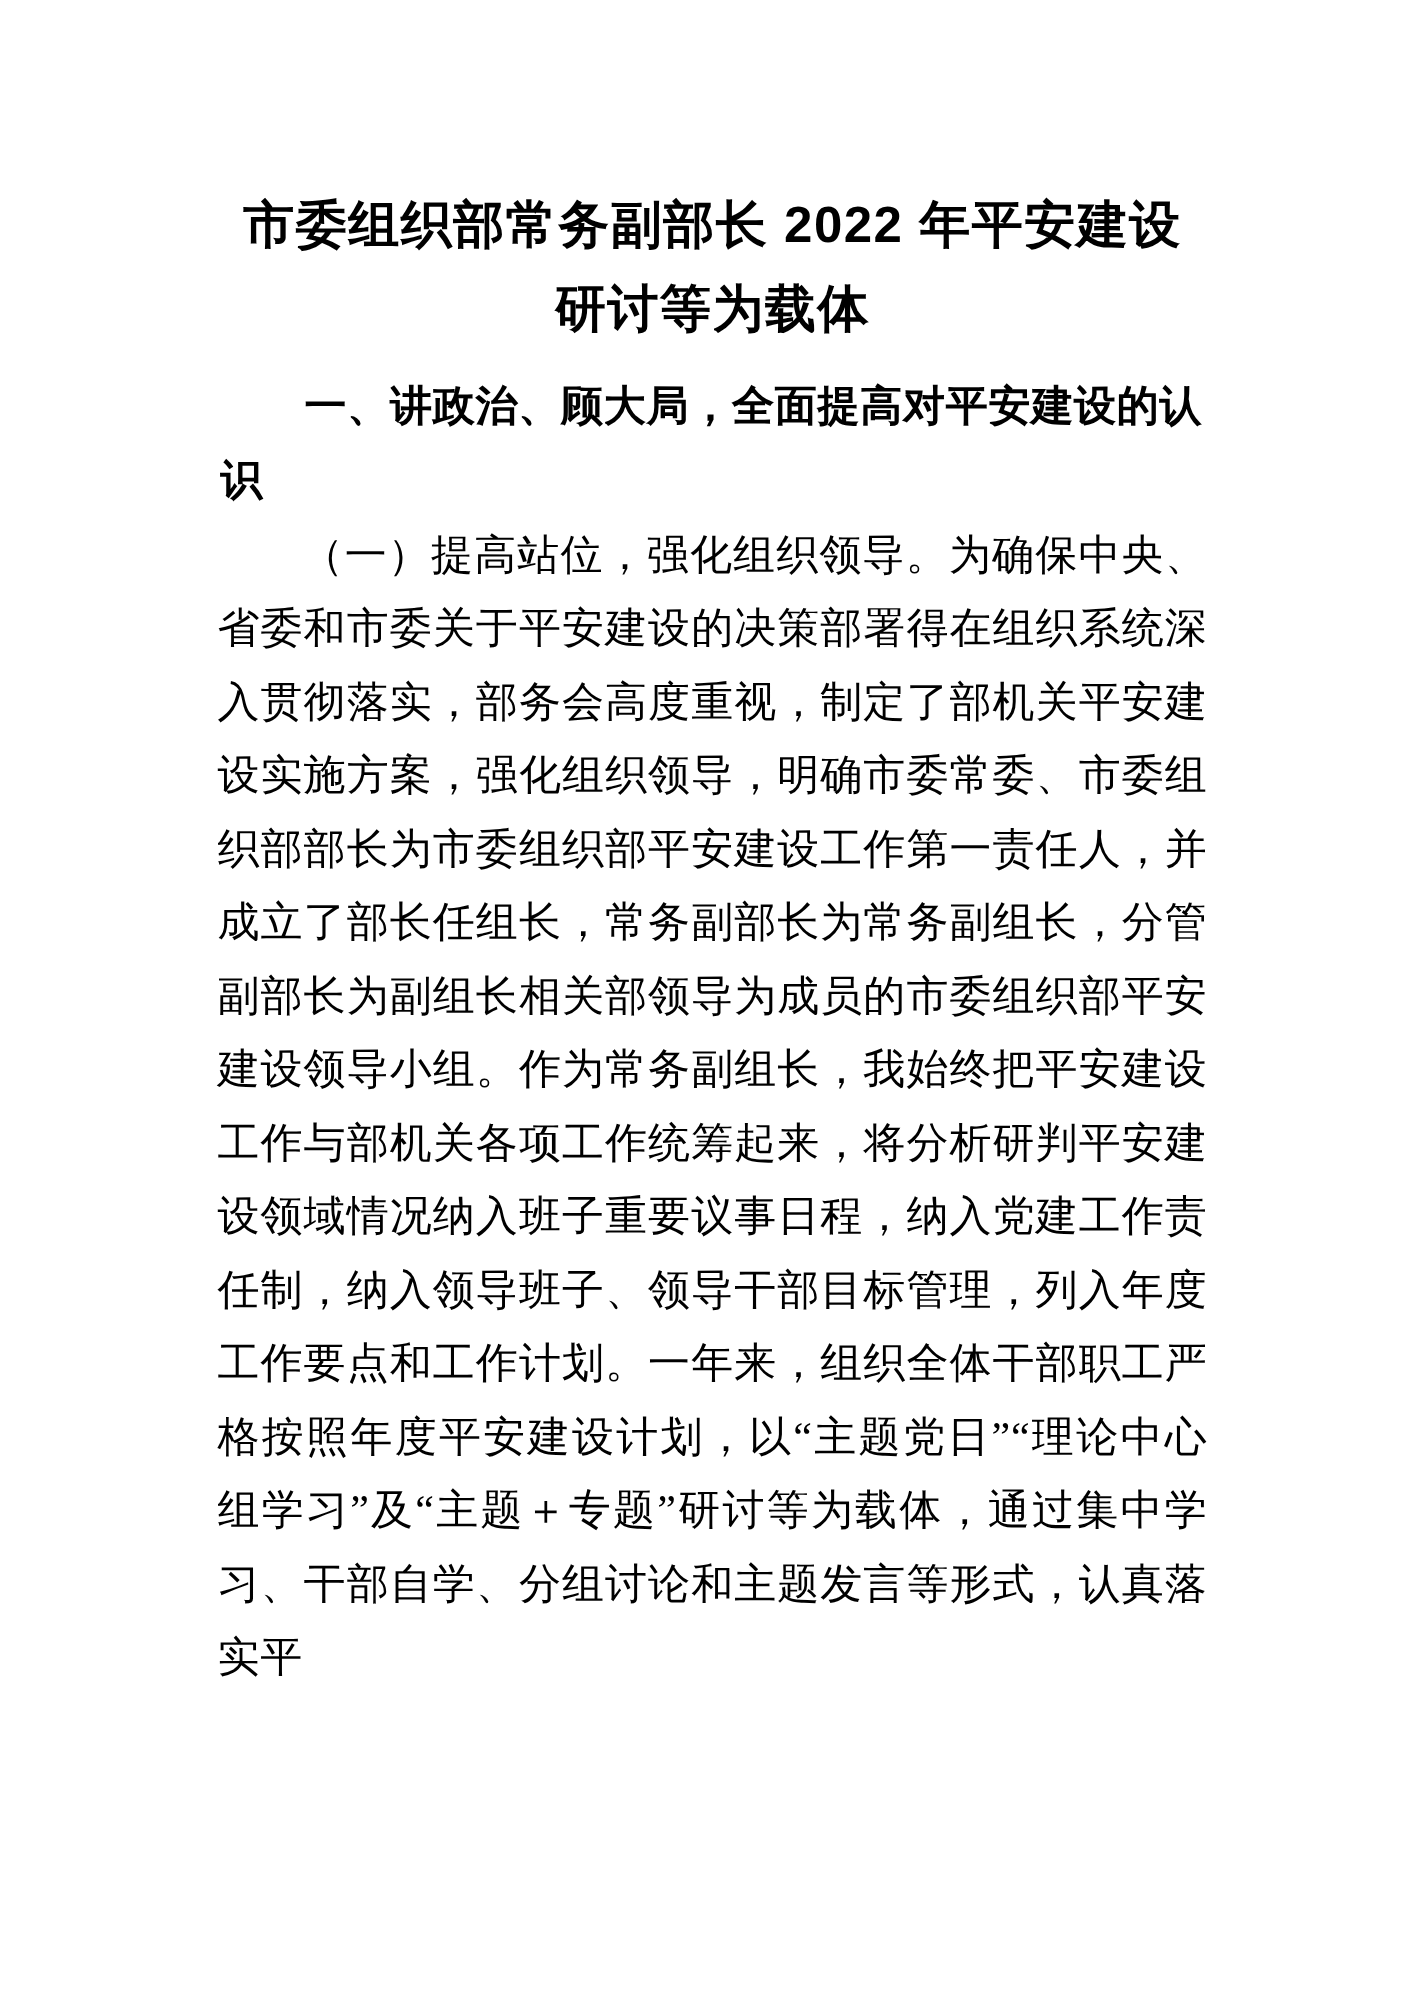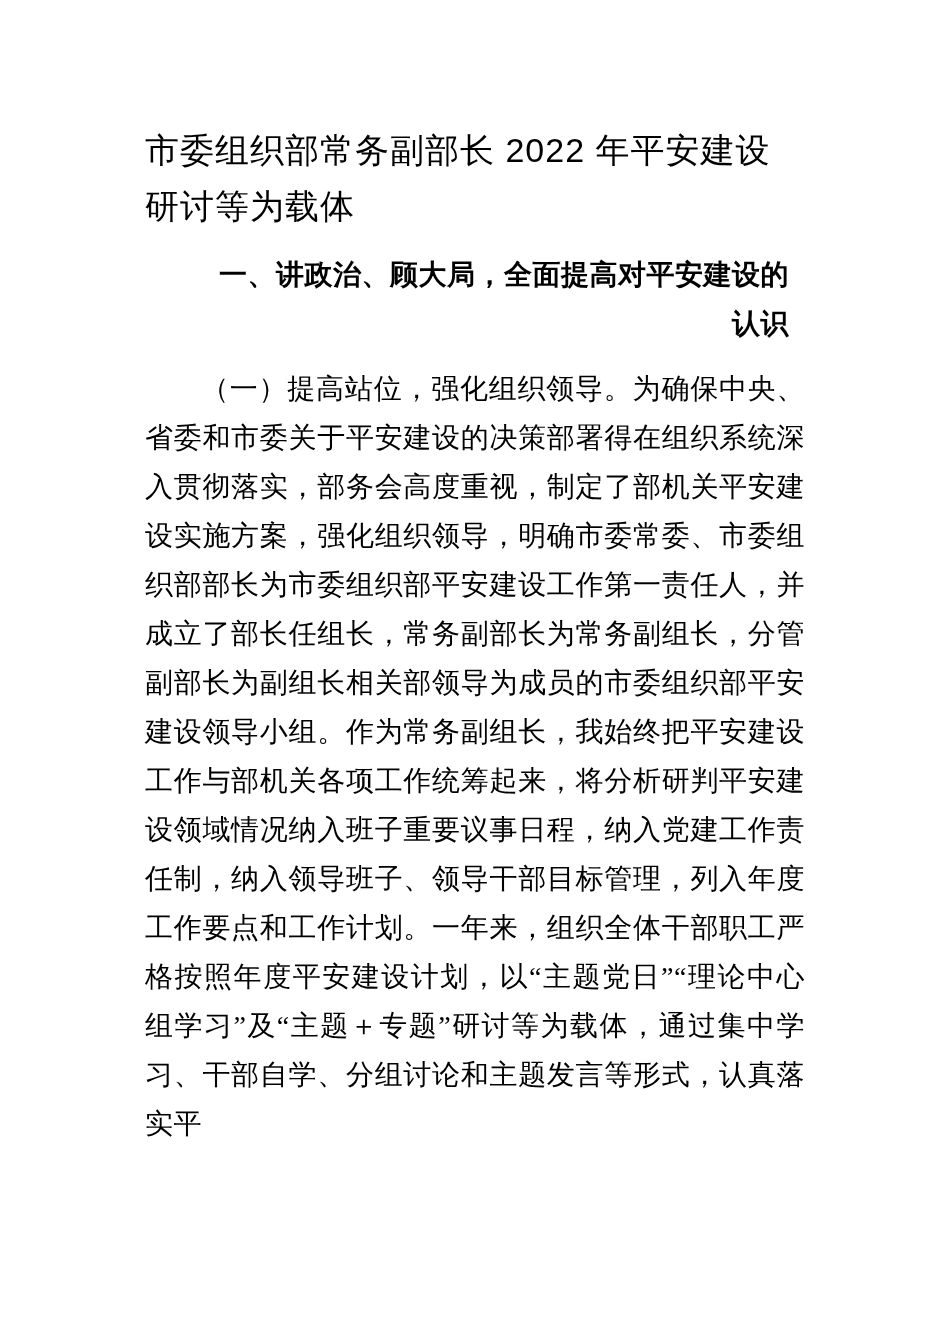--- a/index.html
+++ b/index.html
@@ -13,45 +13,45 @@
     height: 1344px;
     margin: 0 auto;
     background: #ffffff;
     box-sizing: border-box;
     padding: 122px 145px 0 145px;
     color: #000000;
     overflow: hidden;
   }
   .doc-title {
     font-family: "Liberation Sans", "DejaVu Sans", sans-serif;
-    font-weight: normal;
+    font-weight: bold;
     font-size: 34px;
     line-height: 56px;
+    text-align: center;
     margin: 0 0 12px 0;
     letter-spacing: 1px;
   }
   .para {
     font-family: "Liberation Serif", "DejaVu Serif", serif;
     font-size: 28px;
     line-height: 49px;
     text-align: justify;
     text-align-last: left;
     text-indent: 2em;
     margin: 0;
     letter-spacing: 0.5px;
   }
   .sec-heading {
     font-family: "Liberation Sans", "DejaVu Sans", sans-serif;
     font-weight: bold;
     font-size: 28px;
     line-height: 49px;
     text-indent: 2em;
-    margin: 16px;
+    margin: 2px;
     letter-spacing: 0.5px;
-    text-align: right;
   }
 </style>
 </head>
 <body>
 
 <div class="page">
 
   <div class="doc-title">
     <div>市委组织部常务副部长 2022 年平安建设</div>
     <div>研讨等为载体</div>

